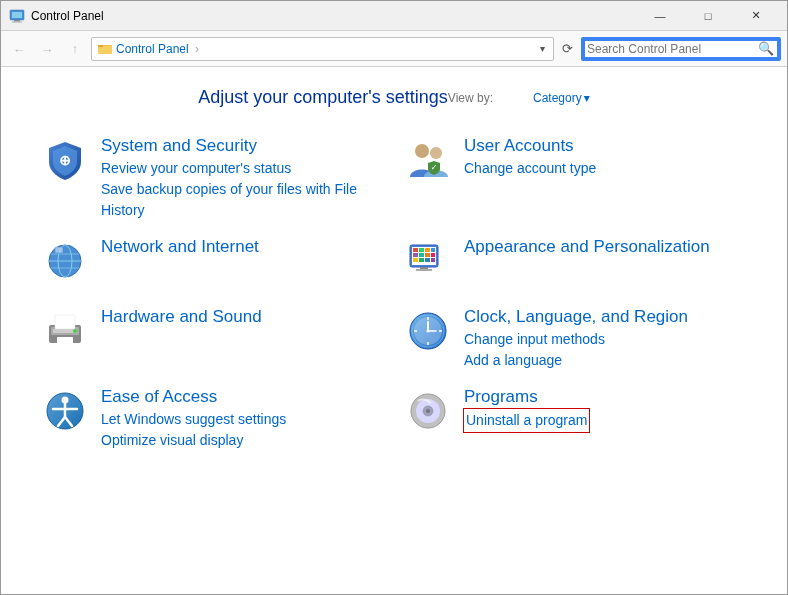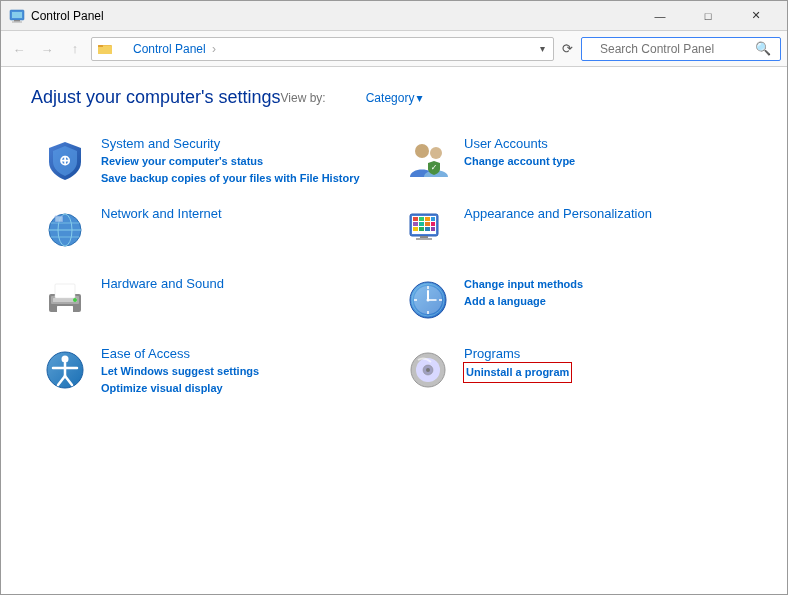--- a/index.html
+++ b/index.html
@@ -79,21 +79,21 @@
     .nav-btn.disabled { color: #bbb; cursor: default; }
     .address-input-wrap {
       flex: 1;
       height: 24px;
       background: #fff;
       border: 1px solid #c0c0c0;
       border-radius: 2px;
       display: flex;
       align-items: center;
       padding: 0 6px;
-      gap: 21px;
+      gap: 4px;
     }
     .breadcrumb-text {
       font-size: 12px;
       color: #333;
       flex: 1;
     }
     .address-dropdown-btn {
       font-size: 10px;
       color: #555;
       cursor: pointer;
@@ -102,25 +102,25 @@
     .refresh-btn {
       font-size: 13px;
       cursor: pointer;
       color: #555;
       padding: 2px 4px;
     }
     .search-wrap {
       width: 200px;
       height: 24px;
       background: #fff;
-      border: 1px solid #3b82f6;
+      border: 4px solid #3b82f6;
       border-radius: 2px;
       display: flex;
       align-items: center;
-      padding: 0 18px;
+      padding: 0 2px;
     }
     .search-wrap input {
       border: none;
       outline: none;
       font-size: 12px;
       flex: 1;
       color: #666;
       background: transparent;
     }
     .search-icon-btn {
@@ -132,21 +132,21 @@
     
     .main-content {
       padding: 20px 30px;
       height: calc(595px - 66px);
       overflow-y: auto;
     }
 
     
     .page-header {
       display: flex;
-      justify-content: flex-start;
+      justify-content: center;
       align-items: center;
       margin-bottom: 20px;
     }
     .page-title {
       font-size: 18px;
       color: #003399;
       font-weight: 300;
     }
     .view-by {
       display: flex;
@@ -187,35 +187,34 @@
       display: flex;
       align-items: center;
       justify-content: center;
     }
 
     .category-content {
       flex: 1;
     }
 
     .category-title {
-      font-size: 13px;
+      font-size: 17px;
       color: #0066cc;
       cursor: pointer;
       text-decoration: none;
       display: block;
       margin-bottom: 2px;
     }
 
     .category-subtitle {
-      font-size: 11px;
+      font-size: 14px;
       color: #0066cc;
       cursor: pointer;
       display: block;
       line-height: 1.5;
-      font-weight: bold;
     }
 
     .category-subtitle.highlighted {
       outline: 1.5px solid #cc0000;
       display: inline-block;
       padding: 1px 2px;
     }
   </style>
 </head>
 <body>
@@ -398,20 +397,21 @@
           <line x1="22" y1="33" x2="22" y2="36" stroke="white" stroke-width="1.5"></line>
           <line x1="8" y1="22" x2="11" y2="22" stroke="white" stroke-width="1.5"></line>
           <line x1="33" y1="22" x2="36" y2="22" stroke="white" stroke-width="1.5"></line>
 
           <line x1="22" y1="22" x2="22" y2="13" stroke="white" stroke-width="2" stroke-linecap="round"></line>
           <line x1="22" y1="22" x2="30" y2="22" stroke="white" stroke-width="1.5" stroke-linecap="round"></line>
           <circle cx="22" cy="22" r="1.5" fill="white"></circle>
         </svg>
       </div>
       <div class="category-content">
+        <a class="category-title">Clock, Language, and Region</a>
         <span class="category-subtitle">Change input methods</span>
         <span class="category-subtitle">Add a language</span>
       </div>
     </div>
 
     <div class="category-item">
       <div class="category-icon">
         <svg width="44" height="44" viewBox="0 0 44 44">
           <defs>
             <linearGradient id="easeGrad" x1="0%" y1="0%" x2="100%" y2="100%">

